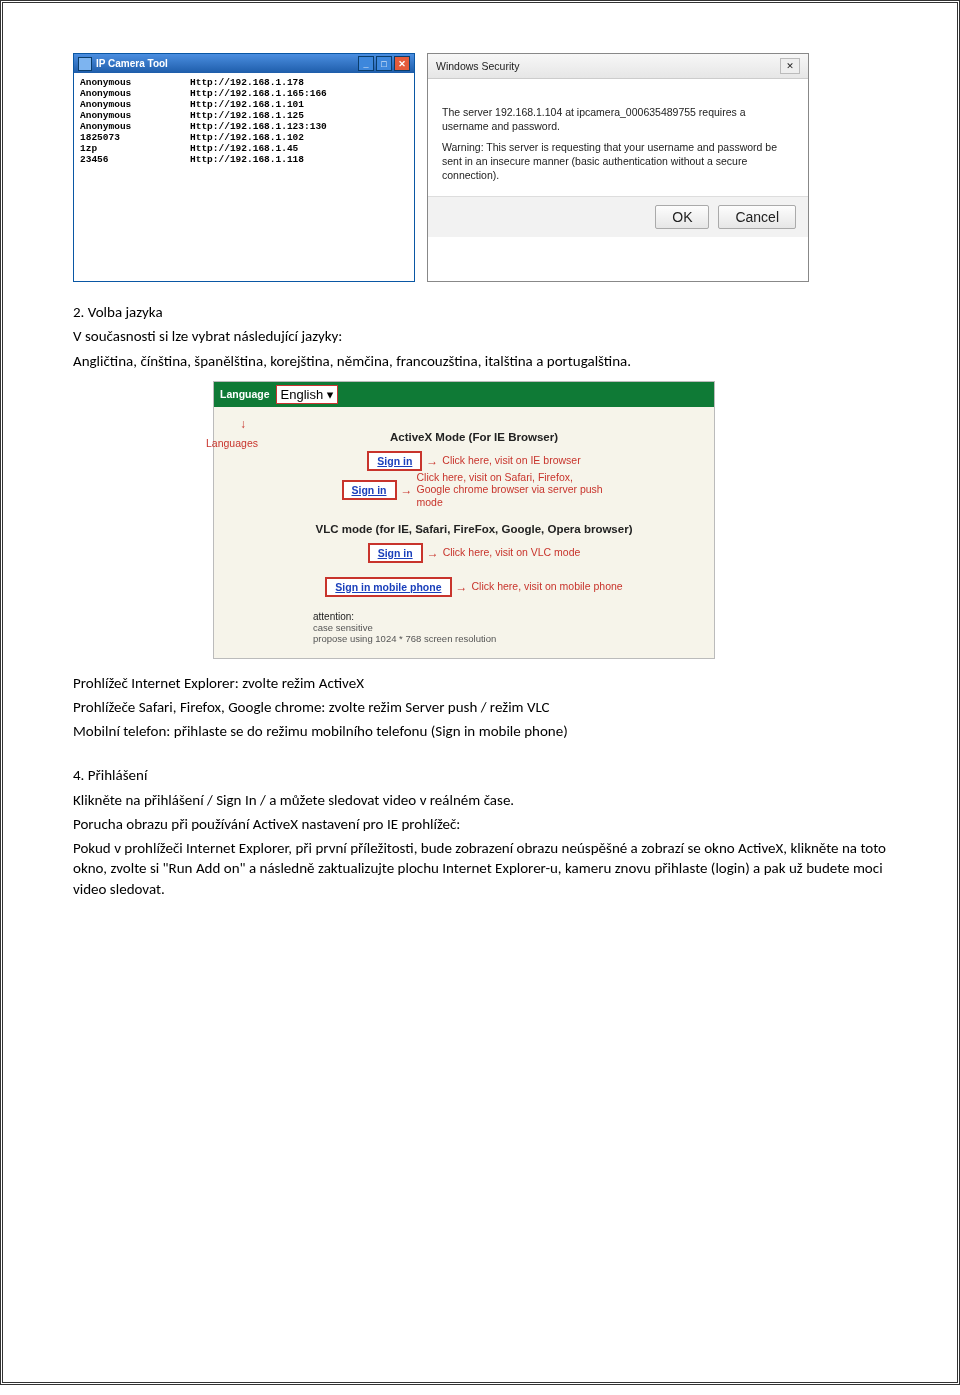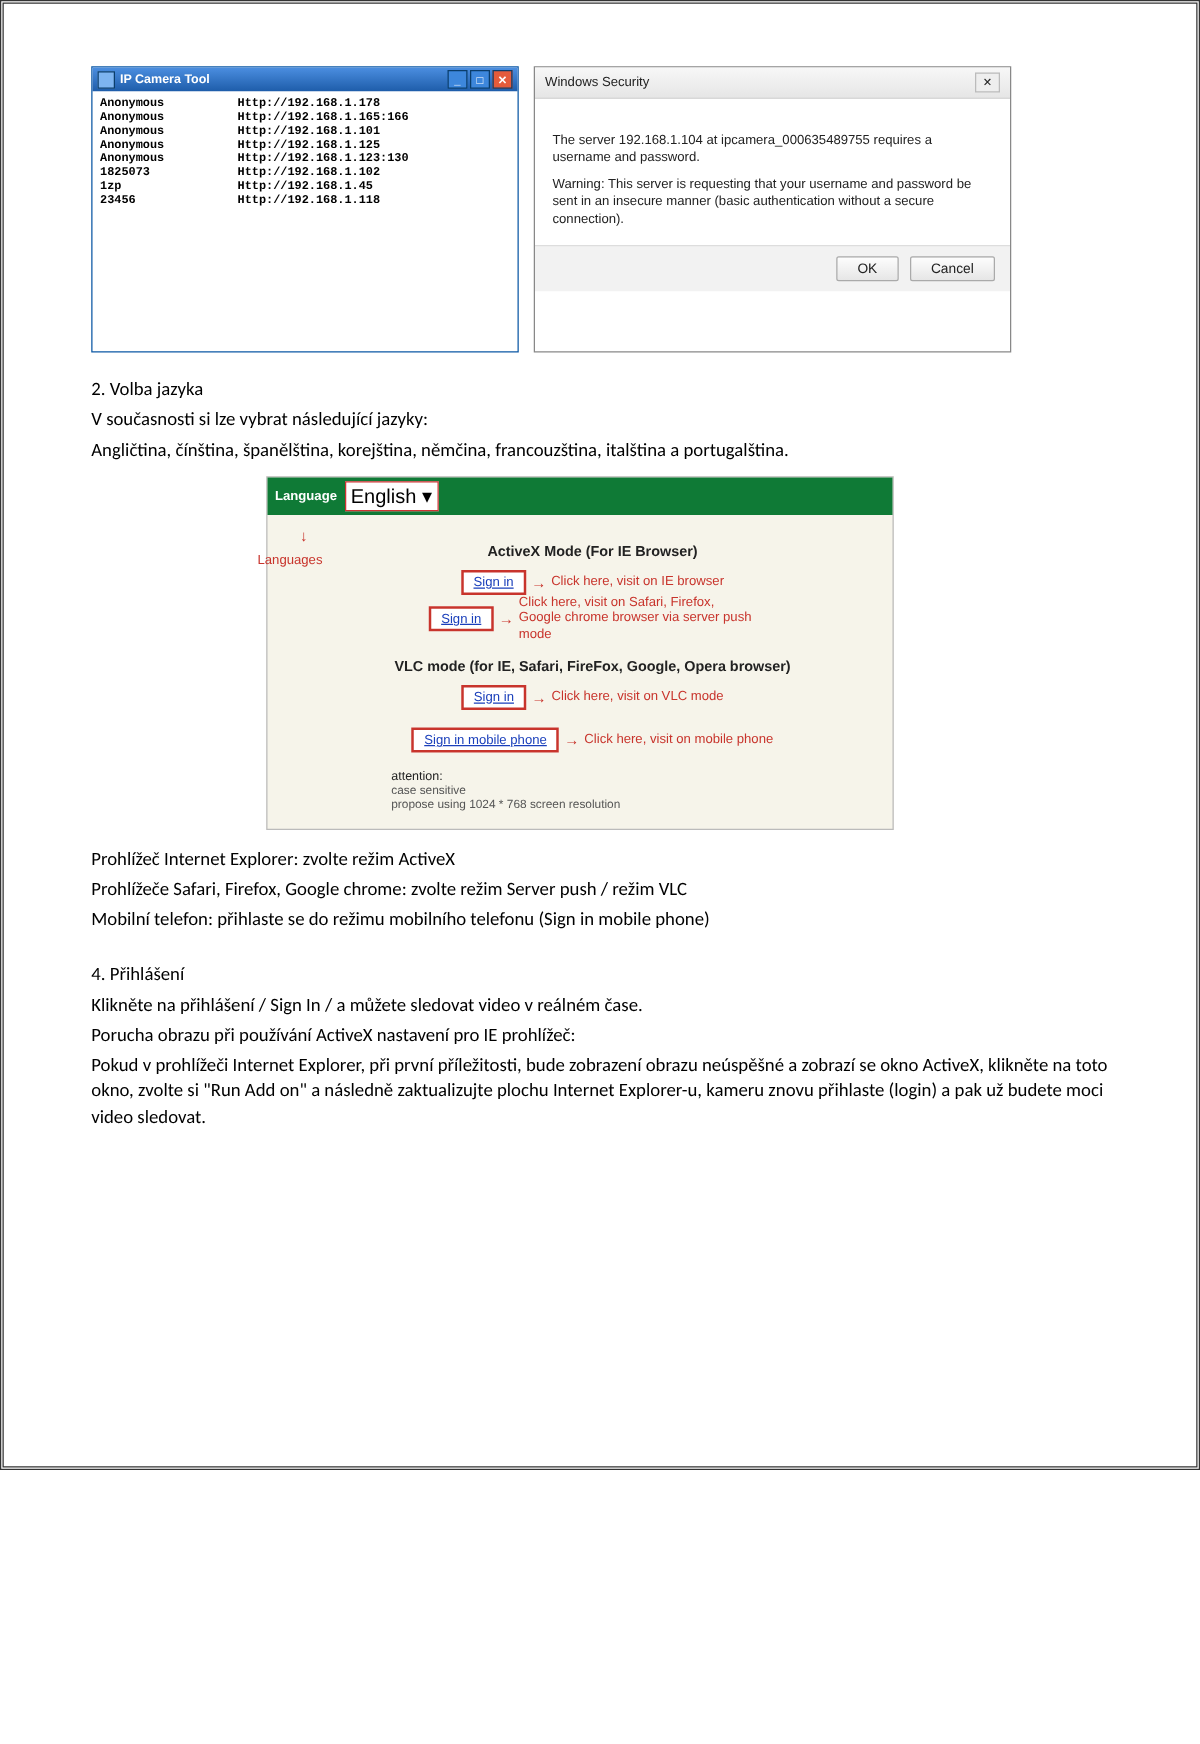--- a/index.html
+++ b/index.html
@@ -2,21 +2,21 @@
 <html><head>
 <meta charset="utf-8">
 <style>
   body {
     margin: 0;
     background: #fff;
     font-family: Calibri, Arial, sans-serif;
   }
   .page {
     width: 960px;
-    height: 1176px;
+    height: 1385px;
     box-sizing: border-box;
     border: 3px double #333;
     padding: 50px 70px;
     position: relative;
   }
   .screenshot-row {
     display: flex;
     gap: 12px;
     margin-bottom: 20px;
   }
@@ -132,21 +132,21 @@
     background: #f2f2f2;
     border-top: 1px solid #ddd;
     padding: 8px 12px;
     text-align: right;
   }
   .winsec-footer .btn {
     display: inline-block;
     border: 1px solid #aaa;
     background: linear-gradient(#fdfdfd, #e6e6e6);
     padding: 3px 16px;
-    font-size: 11px;
+    font-size: 14px;
     margin-left: 6px;
     border-radius: 2px;
   }
   
   .doc-text {
     font-size: 15px;
     color: #000;
     line-height: 1.35;
   }
   .doc-text p { margin: 0 0 4px 0; }
@@ -171,21 +171,21 @@
     gap: 6px;
   }
   .lang-bar .label-text {
     color: #fff;
     font-weight: bold;
   }
   .lang-select {
     border: 1px solid #c33;
     background: #fff;
     color: #000;
-    font-size: 16px;
+    font-size: 13px;
     padding: 1px 4px;
   }
   .red-arrow {
     color: #c8342c;
     font-size: 12px;
   }
   .lang-body {
     padding: 10px 12px 6px 12px;
     position: relative;
   }
@@ -206,21 +206,21 @@
     align-items: center;
     justify-content: center;
     gap: 4px;
   }
   .signin-btn {
     border: 2px solid #c8342c;
     background: #fff;
     color: #1a3fbb;
     text-decoration: underline;
     padding: 2px 8px;
-    font-weight: normal;
+    font-weight: bold;
     font-size: 10.5px;
   }
   .signin-note {
     font-size: 10.5px;
     color: #c8342c;
     line-height: 1.2;
     max-width: 190px;
   }
   .attention {
     margin: 14px 0 0 67px;

